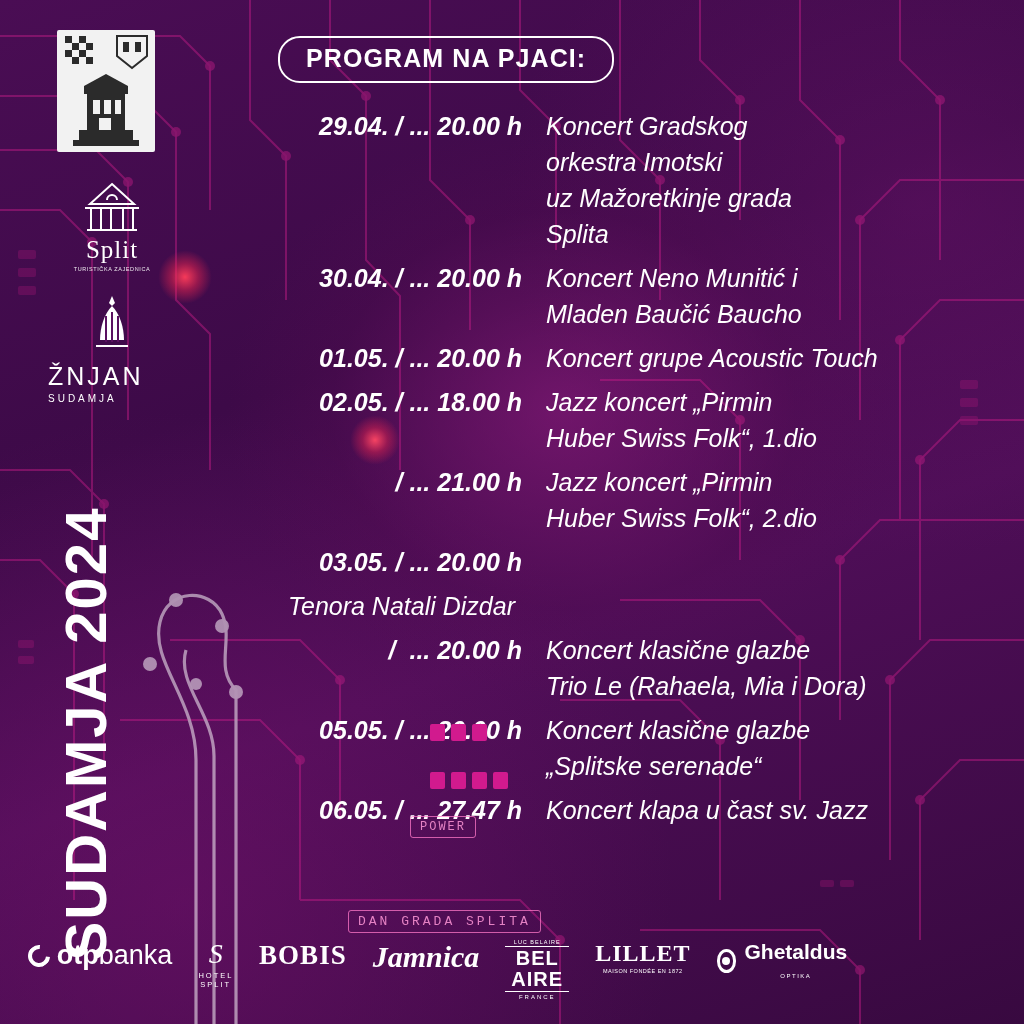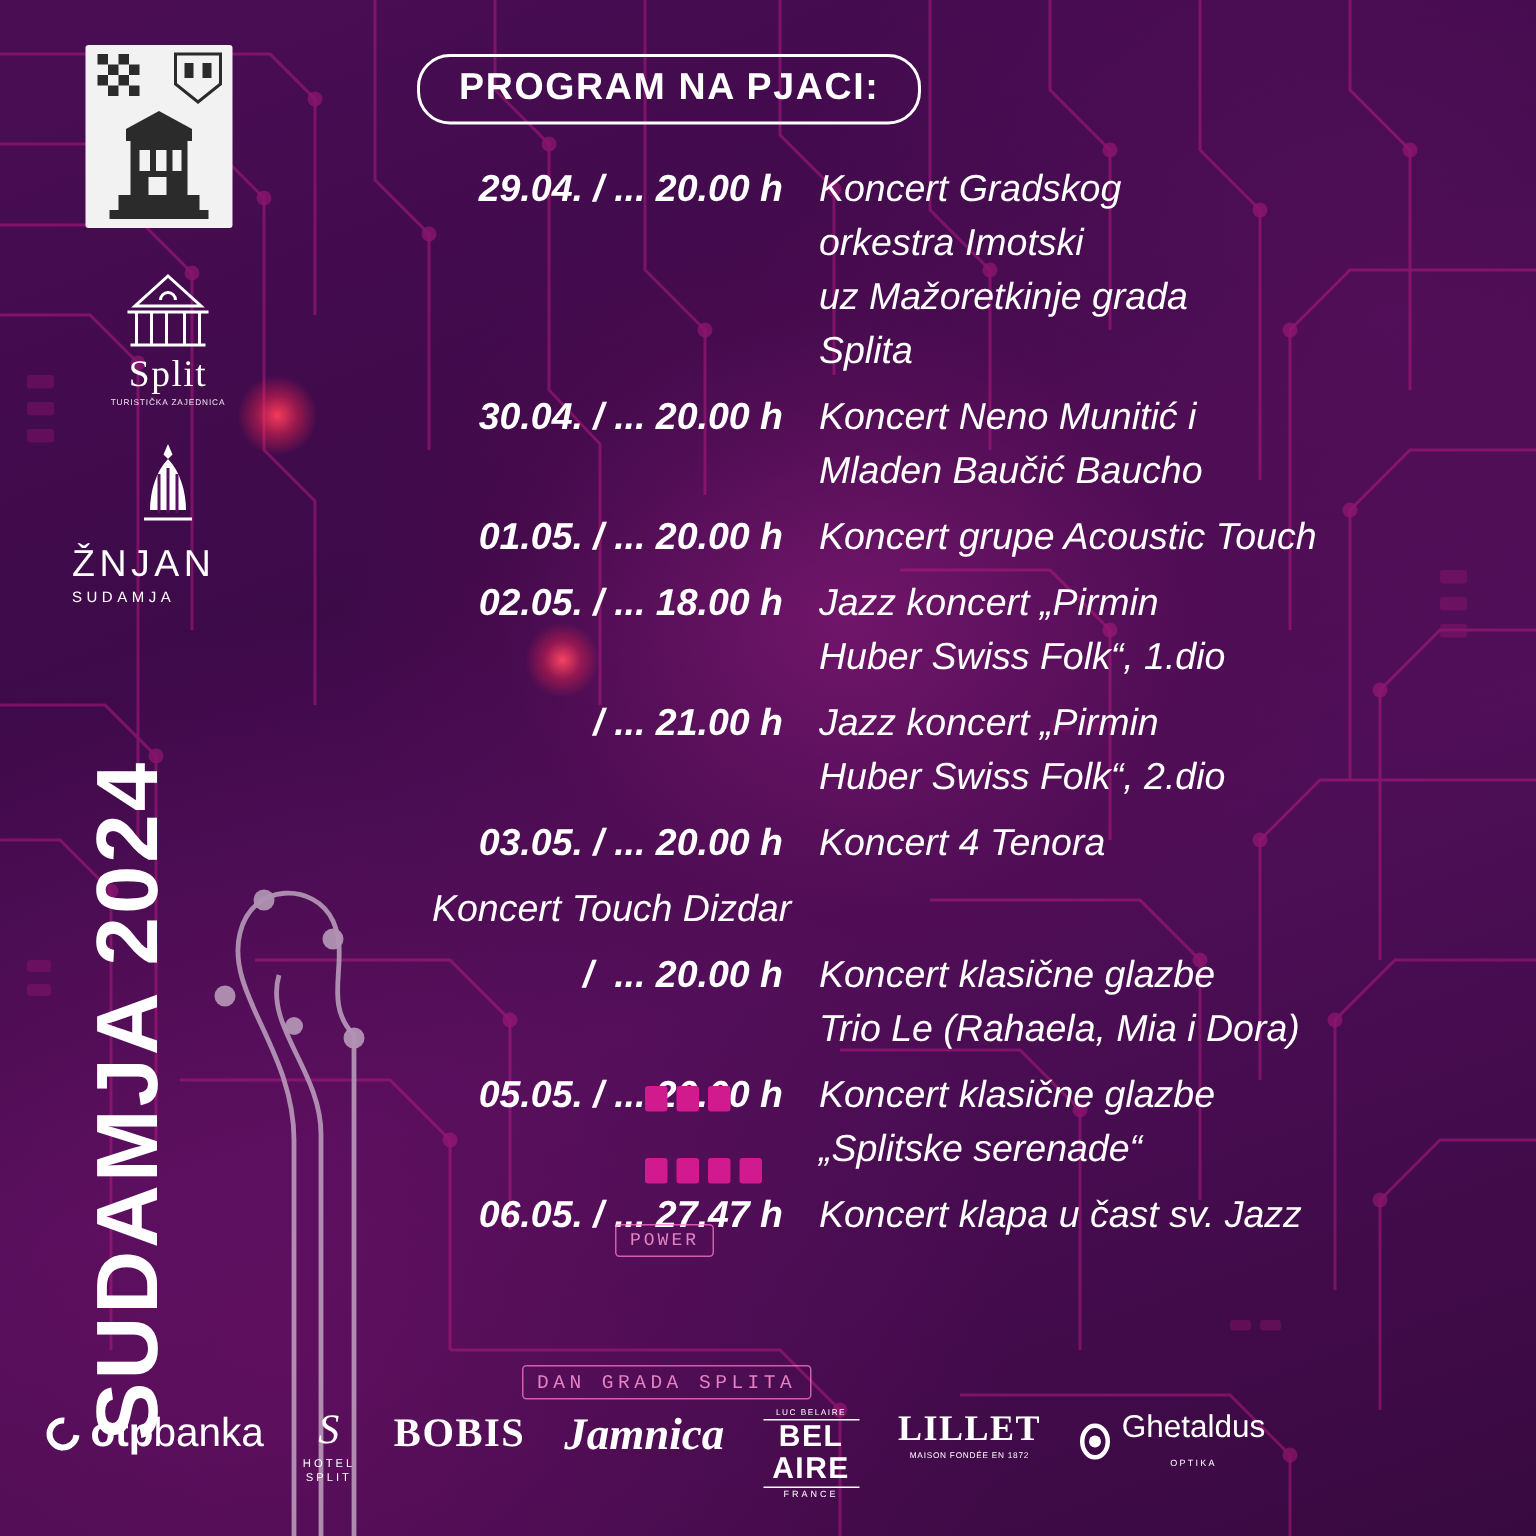--- a/index.html
+++ b/index.html
@@ -188,21 +188,21 @@
   .sp-ghetaldus .eye {
     width: 24px; height: 24px; border-radius: 50%;
     border: 3px solid #ffffff;
     position: relative;
   }
   .sp-ghetaldus .eye:after {
     content: ""; position: absolute; left: 50%; top: 50%;
     width: 8px; height: 8px; background: #fff; border-radius: 50%;
     transform: translate(-50%,-50%);
   }
-  .sp-ghetaldus .nm { font-size: 21px; font-weight: 400; }
+  .sp-ghetaldus .nm { font-size: 21px; font-weight: 700; }
   .sp-ghetaldus .sb { font-size: 6px; letter-spacing: 1.5px; }
 </style>
 </head>
 <body>
 
 <div class="poster">
 
   <div class="circuit">
     <svg viewBox="0 0 1024 1024" preserveAspectRatio="none" xmlns="http://www.w3.org/2000/svg">
       <g stroke="#c21d86" stroke-width="2" fill="none" opacity="0.85">
@@ -388,24 +388,23 @@
       <div class="what">Jazz koncert „Pirmin
 Huber Swiss Folk“, 1.dio</div>
     </div>
     <div class="row">
       <div class="when">/ ... 21.00 h</div>
       <div class="what">Jazz koncert „Pirmin
 Huber Swiss Folk“, 2.dio</div>
     </div>
     <div class="row">
       <div class="when">03.05. / ... 20.00 h</div>
-      <div class="what">Koncert 4 Tenora</div>
-    </div>
-    <div class="row">
-      <div class="what">Koncert Touch Dizdar</div>
+    </div>
+    <div class="row">
+      <div class="what">Tenora Natali Dizdar</div>
     </div>
     <div class="row">
       <div class="when">/  ... 20.00 h</div>
       <div class="what">Koncert klasične glazbe
 Trio Le (Rahaela, Mia i Dora)</div>
     </div>
     <div class="row">
       <div class="when">05.05. / ... 20.00 h</div>
       <div class="what">Koncert klasične glazbe
 „Splitske serenade“</div>

